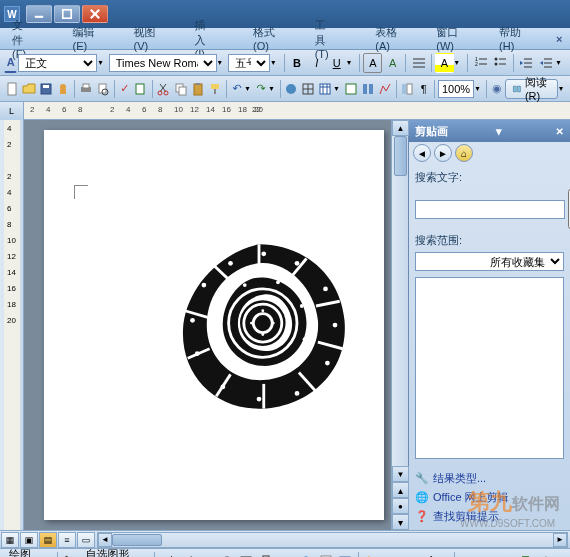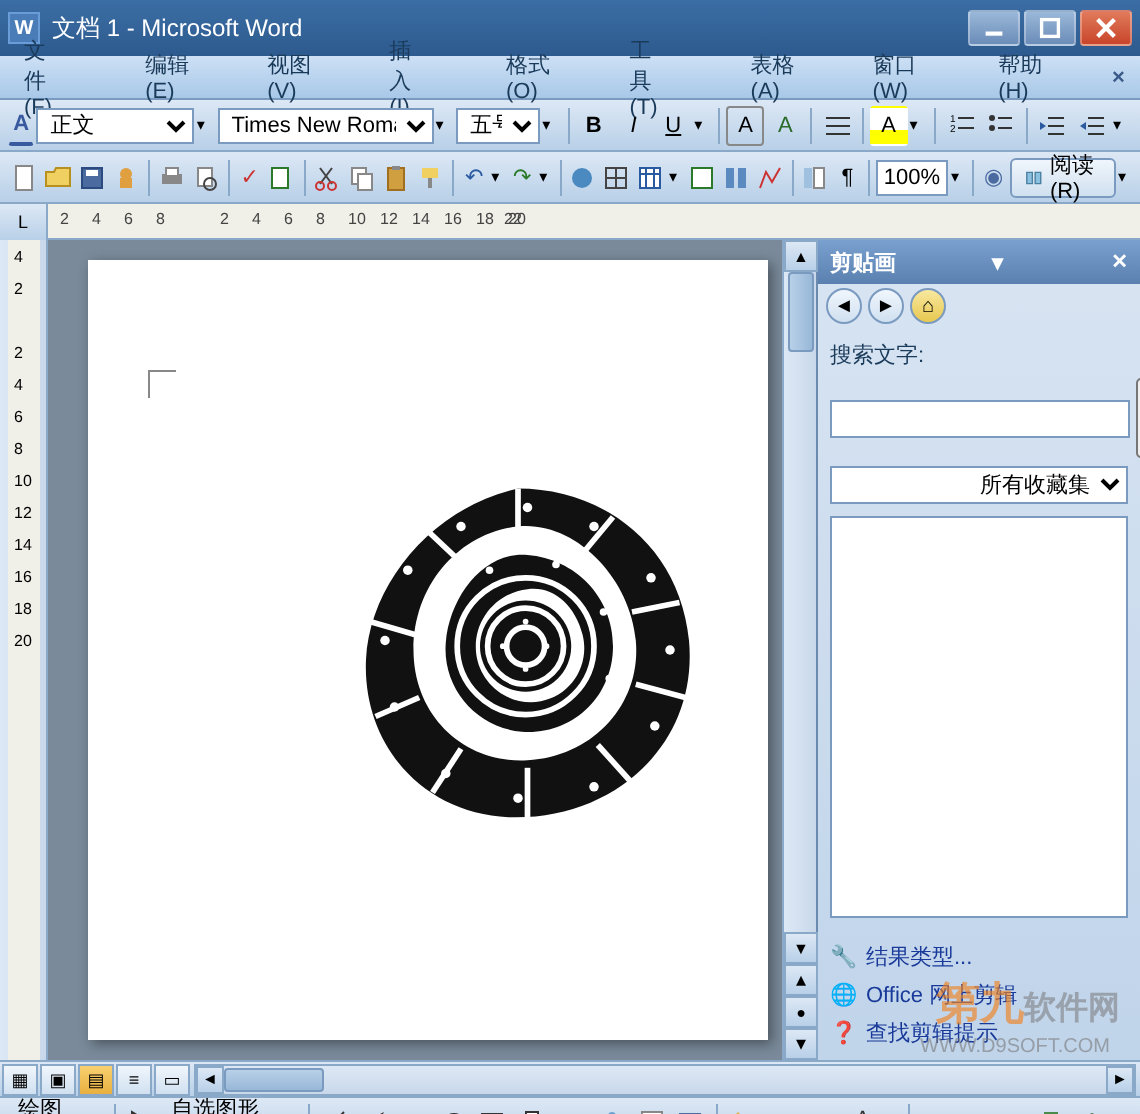--- a/index.html
+++ b/index.html
@@ -64,21 +64,20 @@
 .underline { text-decoration: underline; }
 .zoom-box { width: 48px; height: 18px; background: #fff; border: 1px solid #7a9ac0; font-size: 11px; padding: 0 3px; display: inline-flex; align-items: center; }
 .read-btn { display: inline-flex; align-items: center; gap: 3px; padding: 0 6px; height: 20px; border: 1px solid #7a9ac0; border-radius: 3px; background: linear-gradient(#f0f6fc, #d0e0f0); cursor: pointer; }
 svg.icon { width: 14px; height: 14px; }
 </style>
 </head>
 <body>
 
 <div class="titlebar">
   <span class="app-icon">W</span>
-  <span class="title">文档 1 - Microsoft Word</span>
   <div class="winbtns">
     <div class="winbtn min">
         <svg class="icon" viewBox="0 0 10 10">
           <line x1="2" y1="7" x2="8" y2="7" stroke="#fff" stroke-width="1.5"></line>
         </svg>
       </div>
     <div class="winbtn max">
         <svg class="icon" viewBox="0 0 10 10">
           <rect x="2" y="2" width="6" height="6" fill="none" stroke="#fff" stroke-width="1.2"></rect>
         </svg>
@@ -425,20 +424,21 @@
       <span class="tp-nav-btn">◄</span>
       <span class="tp-nav-btn">►</span>
       <span class="tp-nav-btn" style="background:linear-gradient(#f8e8a0,#e8c850)">⌂</span>
     </div>
     <div class="tp-body">
       <div class="tp-label">搜索文字:</div>
       <div class="tp-row">
         <input class="tp-input" value="" style="">
         <button class="" expansão="tp-btn">搜索</button>
       </div>
+      <div class="tp-label">搜索范围:</div>
       <select class="tp-select"><option>所有收藏集</option></select>
       <div class="tp-results"></div>
     </div>
     <div class="tp-links">
       <div class="tp-link">
           <span class="tp-link-icon">🔧</span>
           <span>结果类型...</span>
         </div>
       <div class="tp-link">
           <span class="tp-link-icon">🌐</span>

